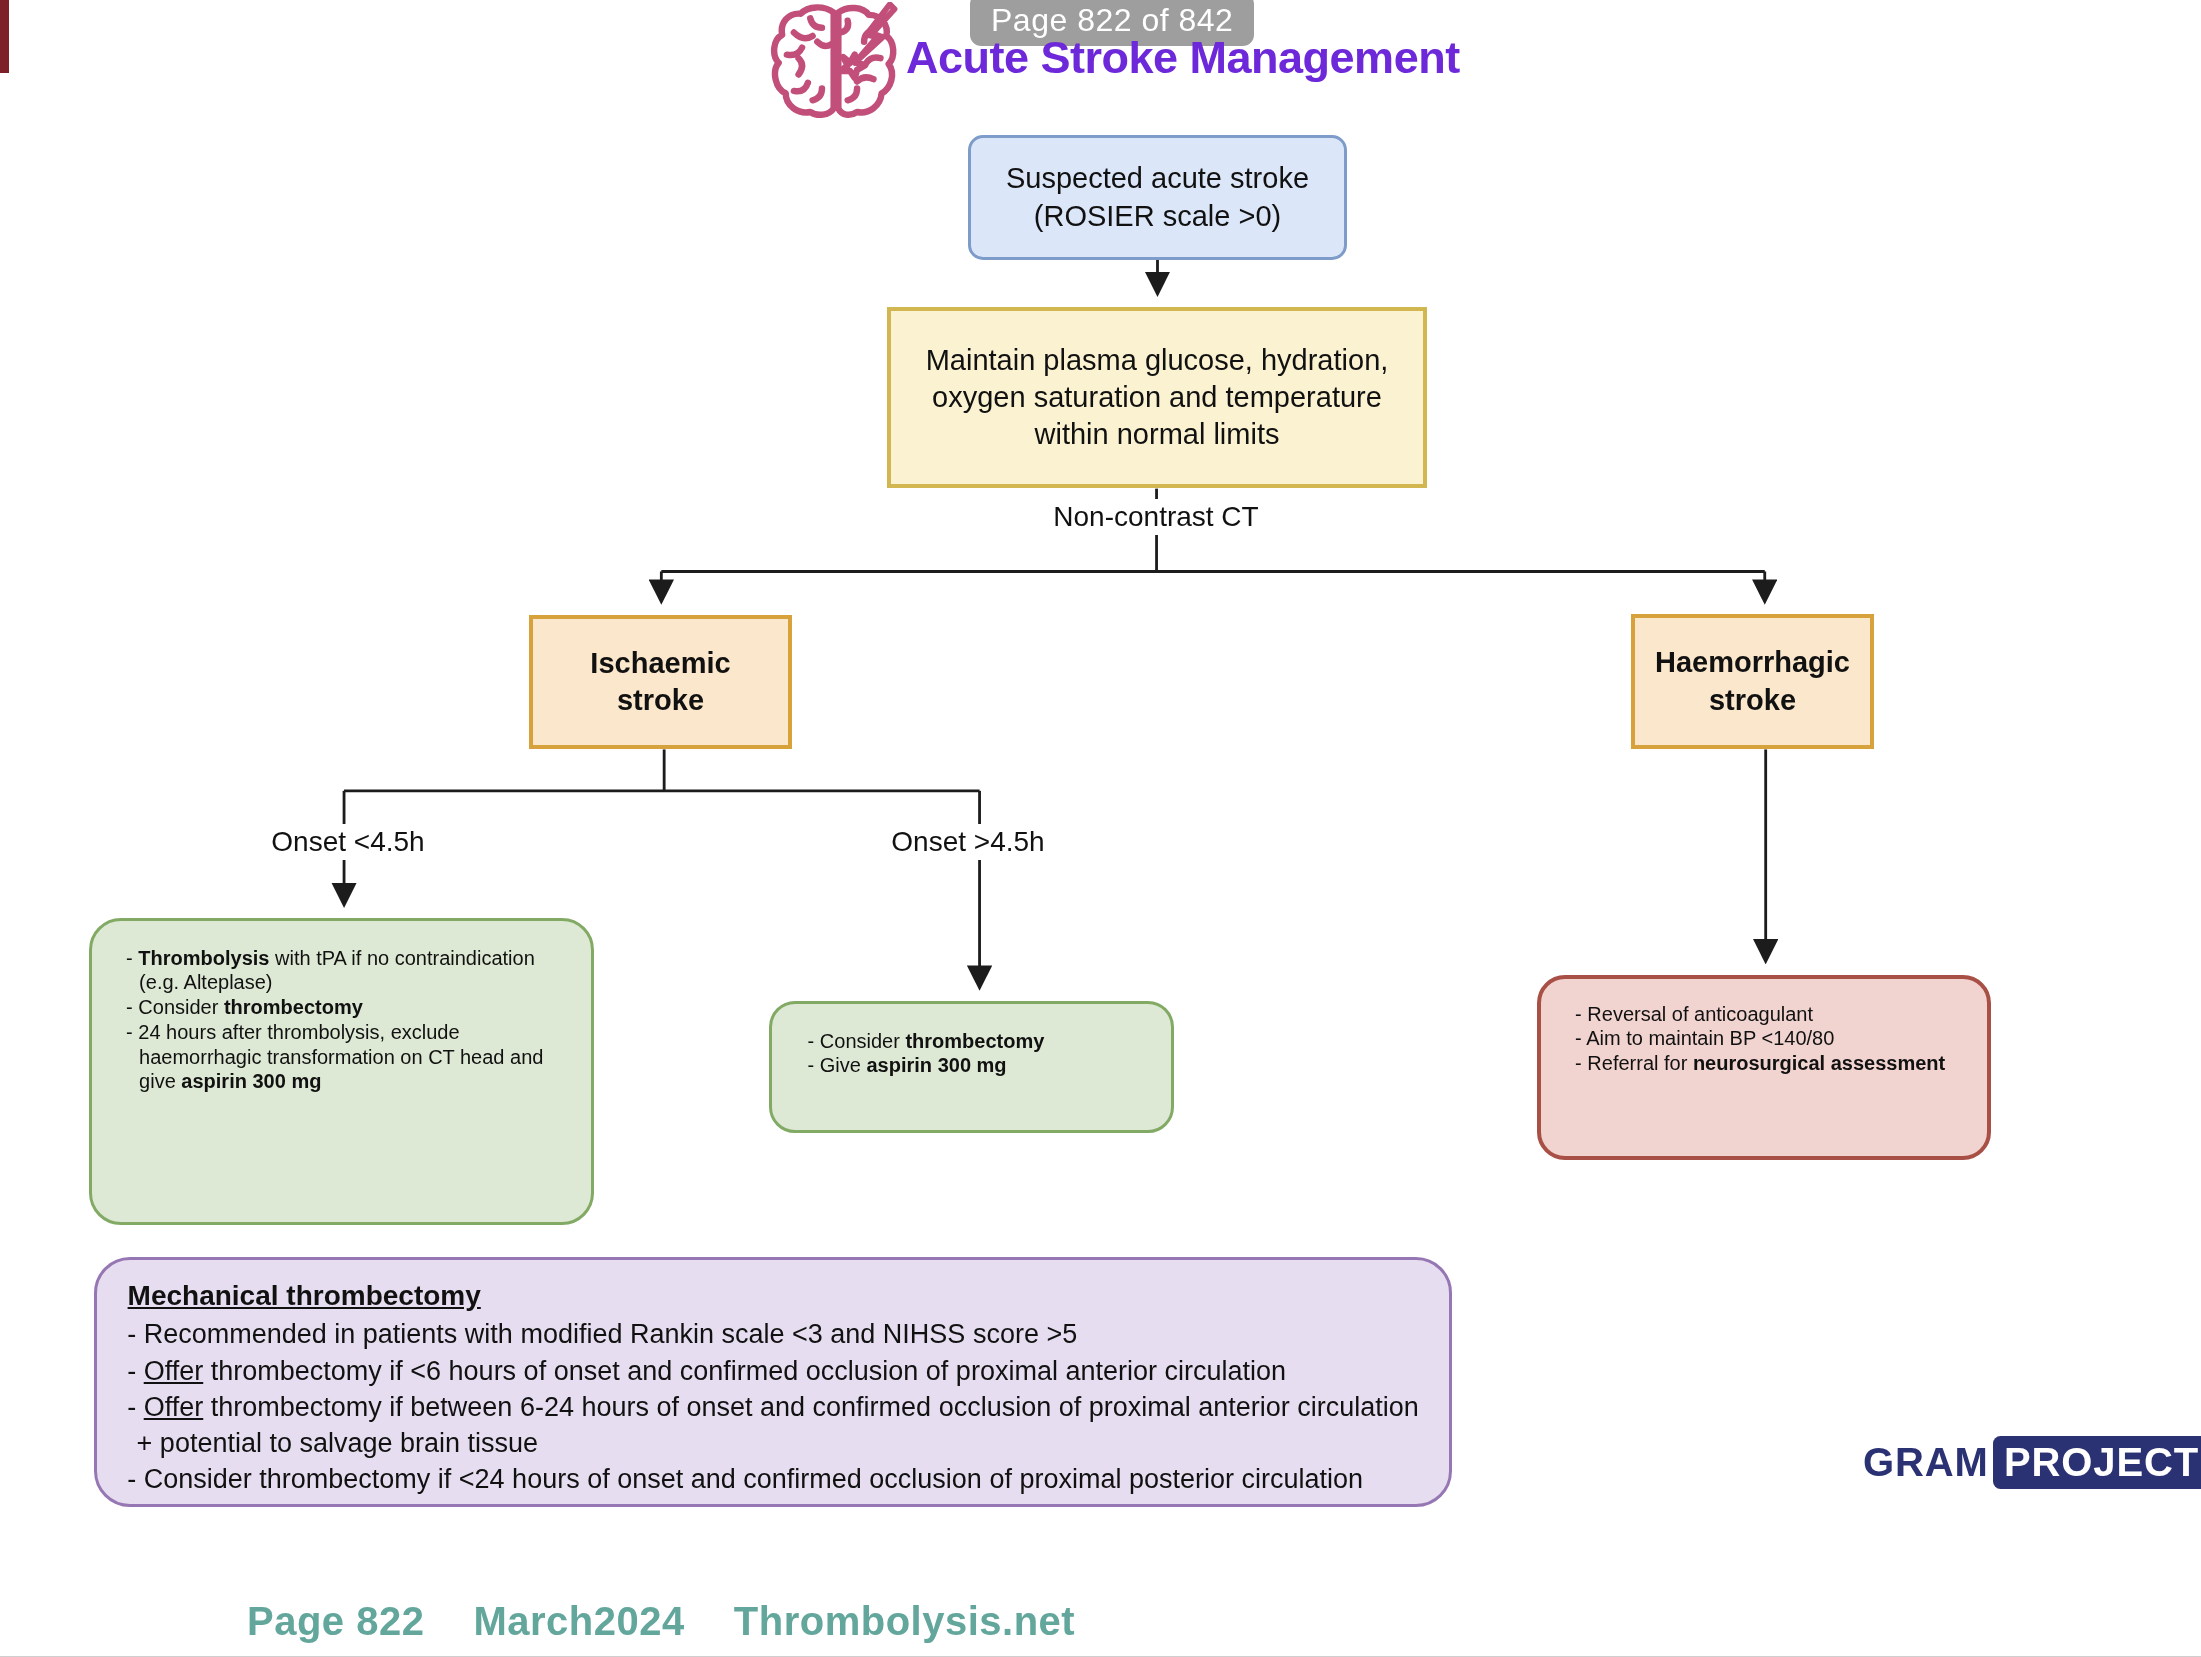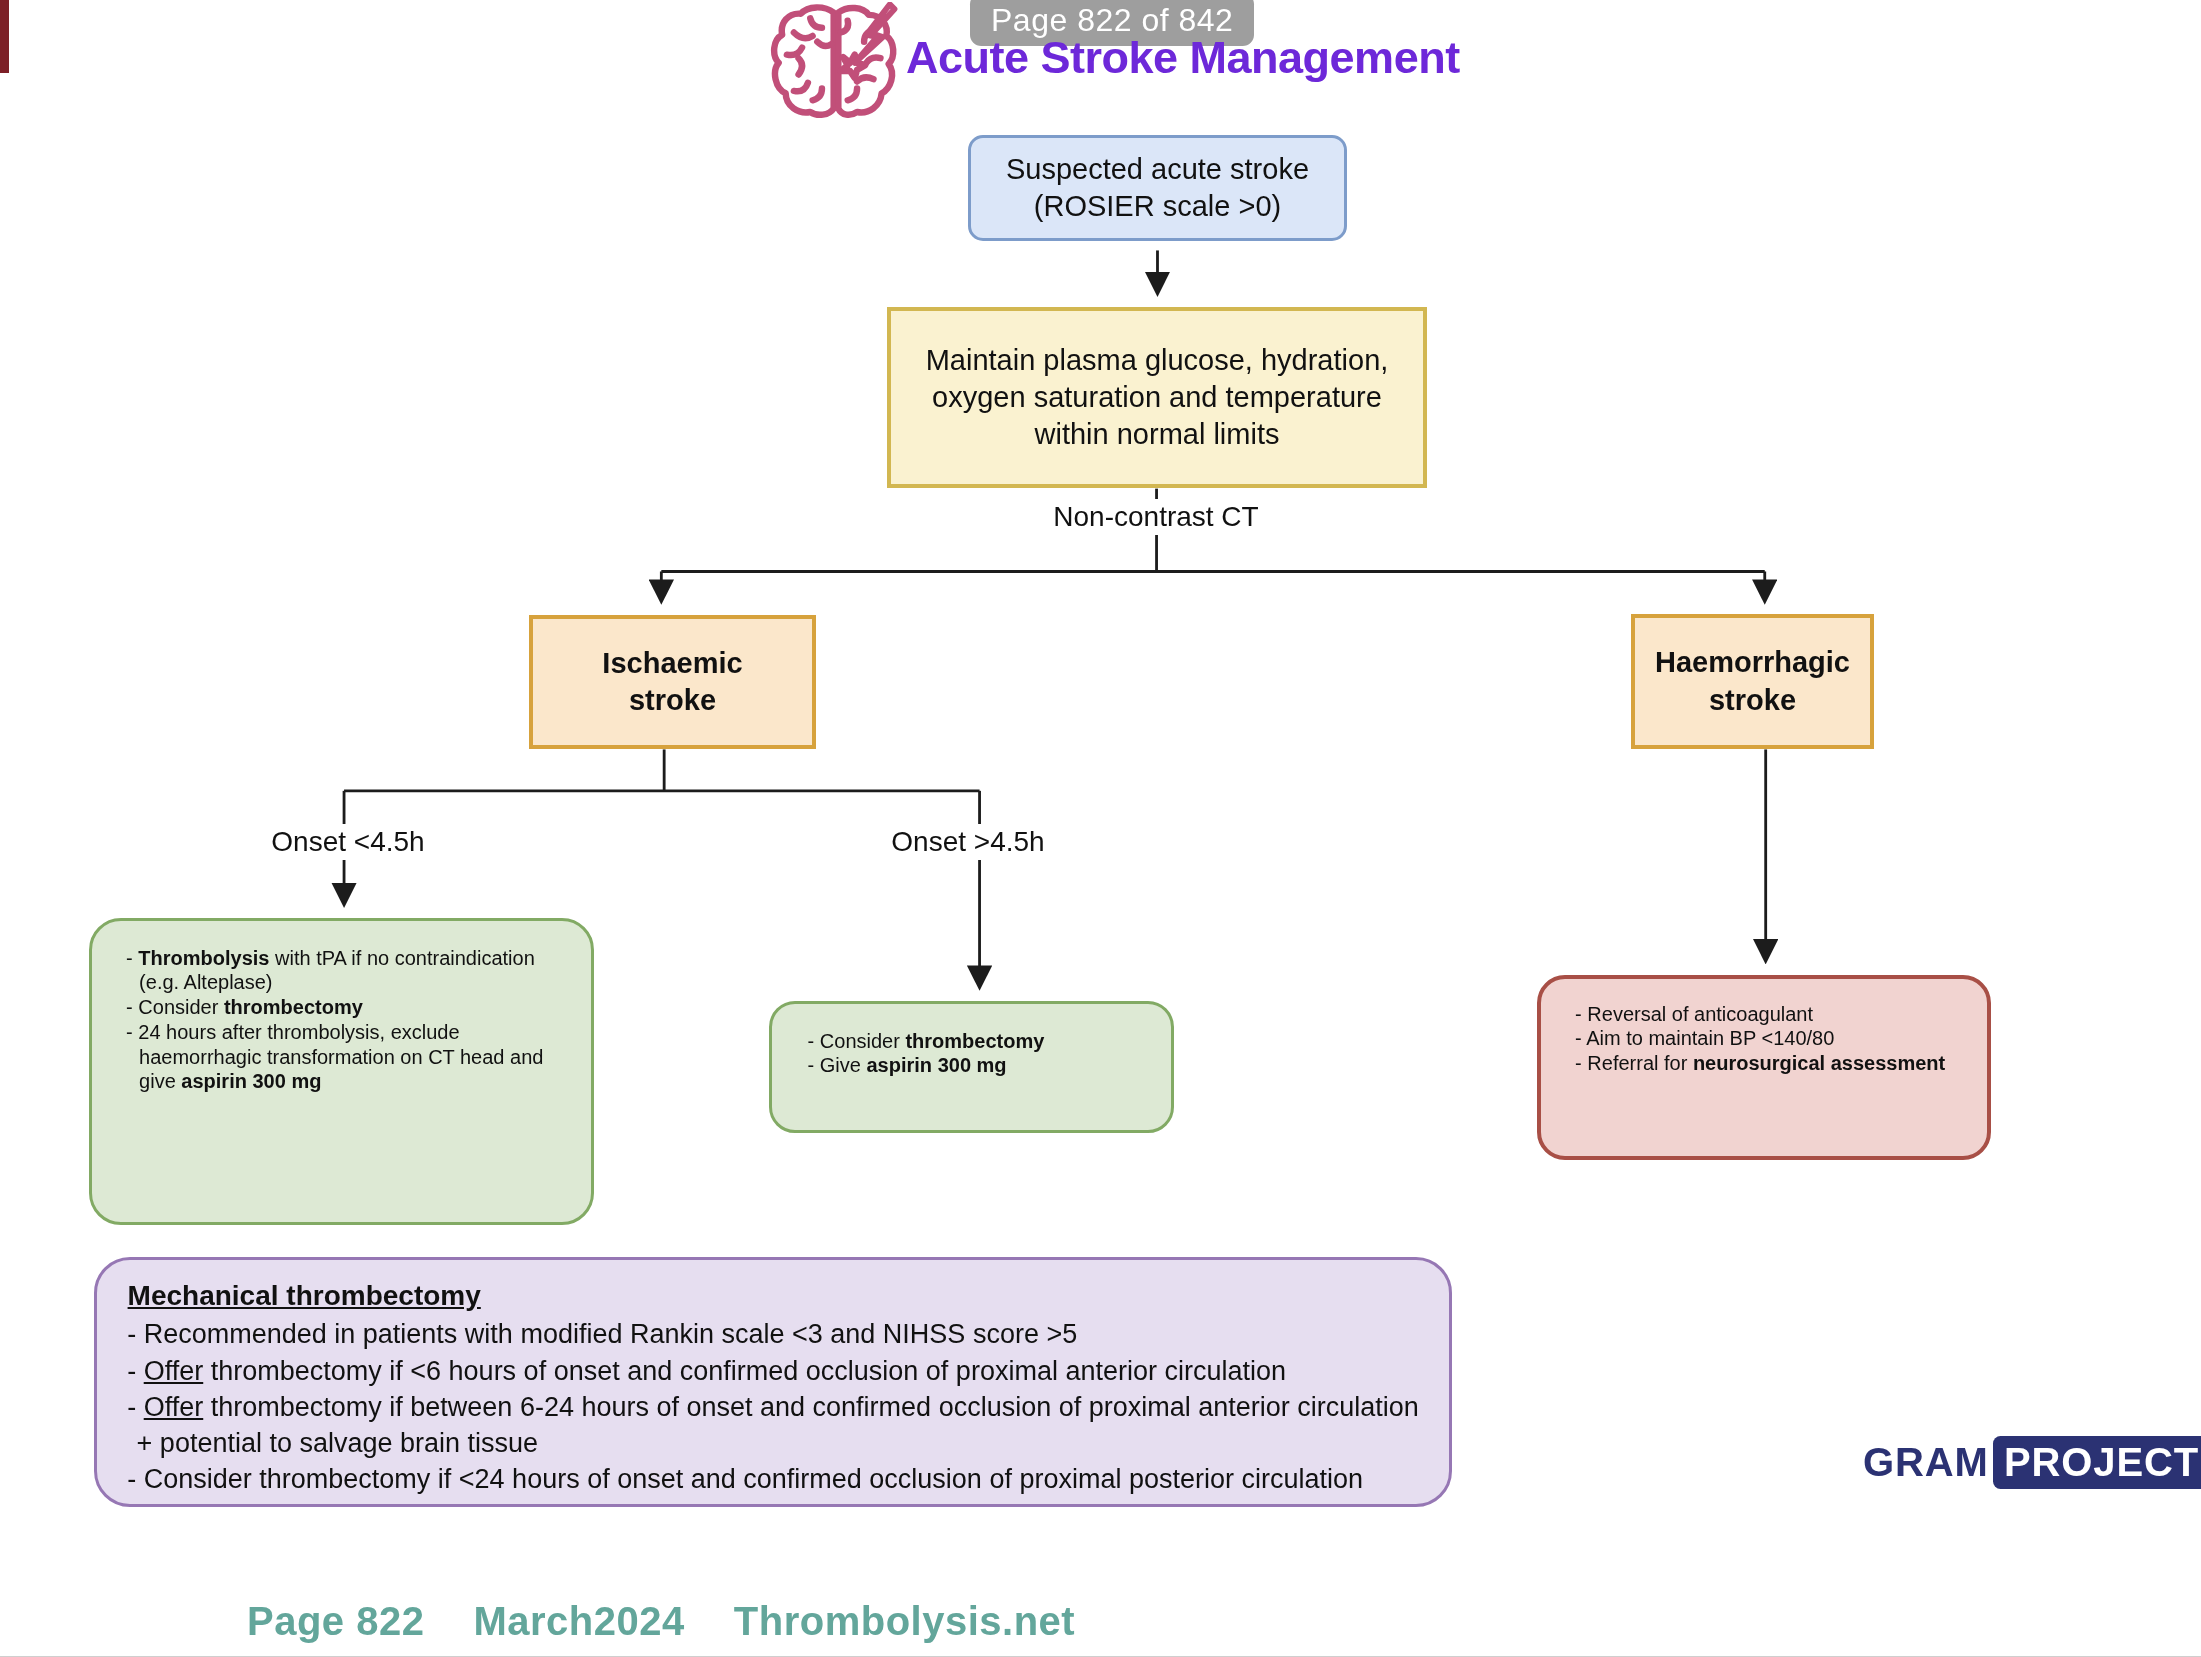--- a/index.html
+++ b/index.html
@@ -31,29 +31,29 @@
   
   svg.connectors{position:absolute;left:0;top:0;pointer-events:none;}
   
   .node{
     position:absolute;box-sizing:border-box;
     display:flex;align-items:center;justify-content:center;
     text-align:center;white-space:pre-line;
     font-size:29px;line-height:1.28;color:#111111;
   }
   .node-blue{
-    left:968px;top:135px;width:379px;height:106px;
+    left:968px;top:135px;width:379px;height:125px;
     background:#dbe6f8;border:3.8px solid #7d9cca;border-radius:15px;
   }
   .node-yellow{
     left:887px;top:307px;width:540px;height:181px;
     background:#faf2d0;border:4.7px solid #d2b751;
   }
   .node-orange-left{
-    left:529px;top:615px;width:287px;height:134px;
+    left:529px;top:615px;width:263px;height:134px;
     background:#fbe7cb;border:4.7px solid #d7a23c;font-weight:700;
   }
   .node-orange-right{
     left:1631px;top:614px;width:243px;height:135px;
     background:#fbe7cb;border:4.7px solid #d7a23c;font-weight:700;
   }
   
   .listbox{
     position:absolute;box-sizing:border-box;
     font-size:20px;line-height:1.24;color:#111111;

